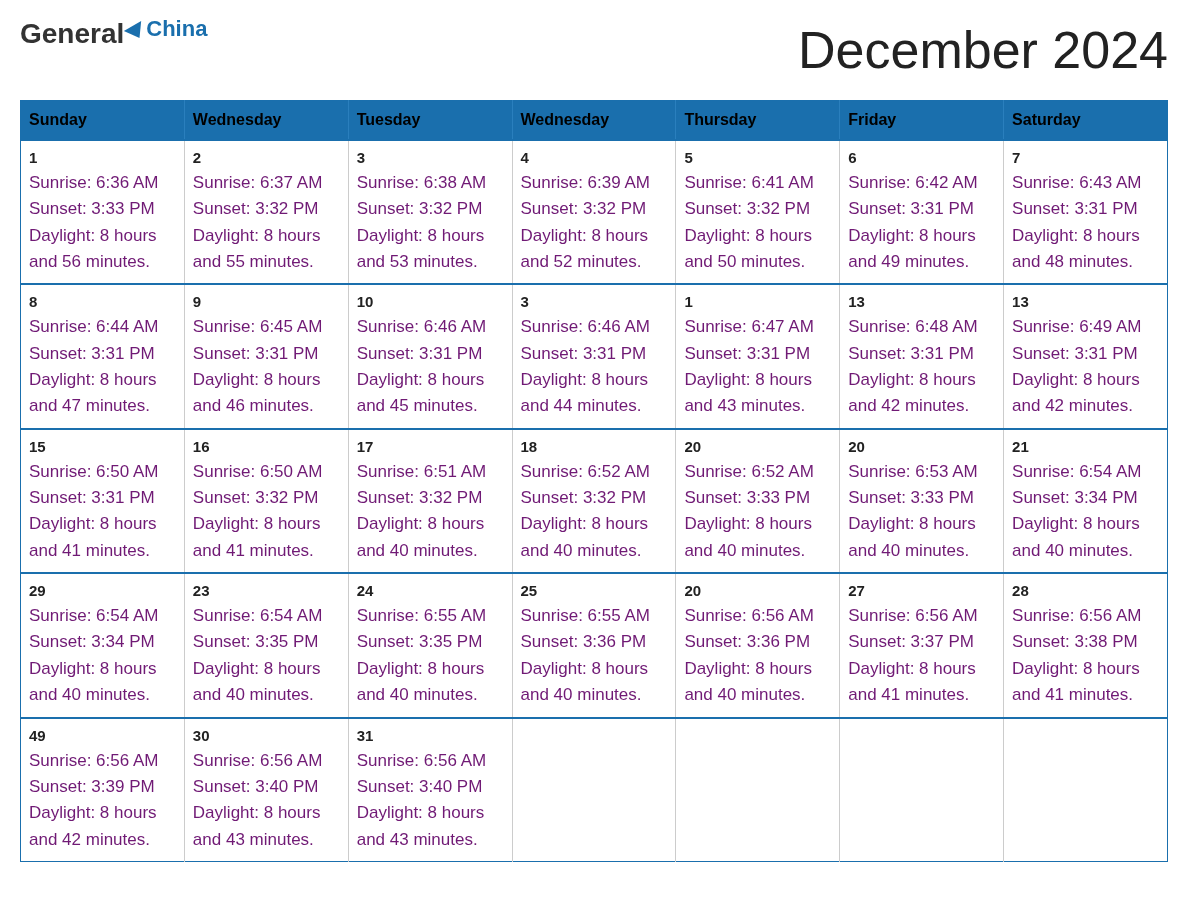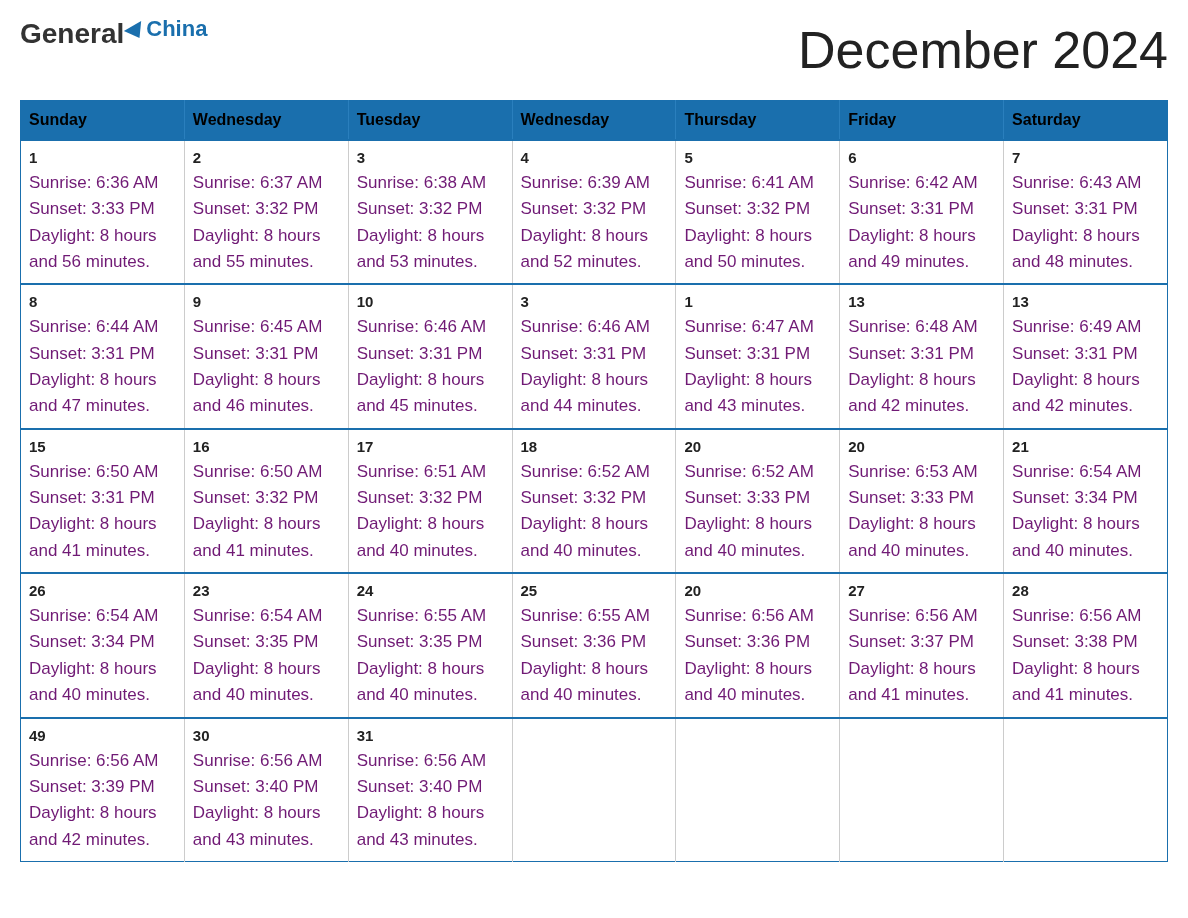--- a/index.html
+++ b/index.html
@@ -324,21 +324,21 @@
         <div class="day-info">
           Sunrise: 6:54 AM<br>
           Sunset: 3:34 PM<br>
           Daylight: 8 hours<br>
           and 40 minutes.
         </div>
       </td>
       </tr>
       <tr>
         <td>
-        <span class="day-number">26</span>
+        <span class="day-number">29</span>
         <div class="day-info">
           Sunrise: 6:54 AM<br>
           Sunset: 3:34 PM<br>
           Daylight: 8 hours<br>
           and 40 minutes.
         </div>
       </td>
         <td>
         <span class="day-number">23</span>
         <div class="day-info">

